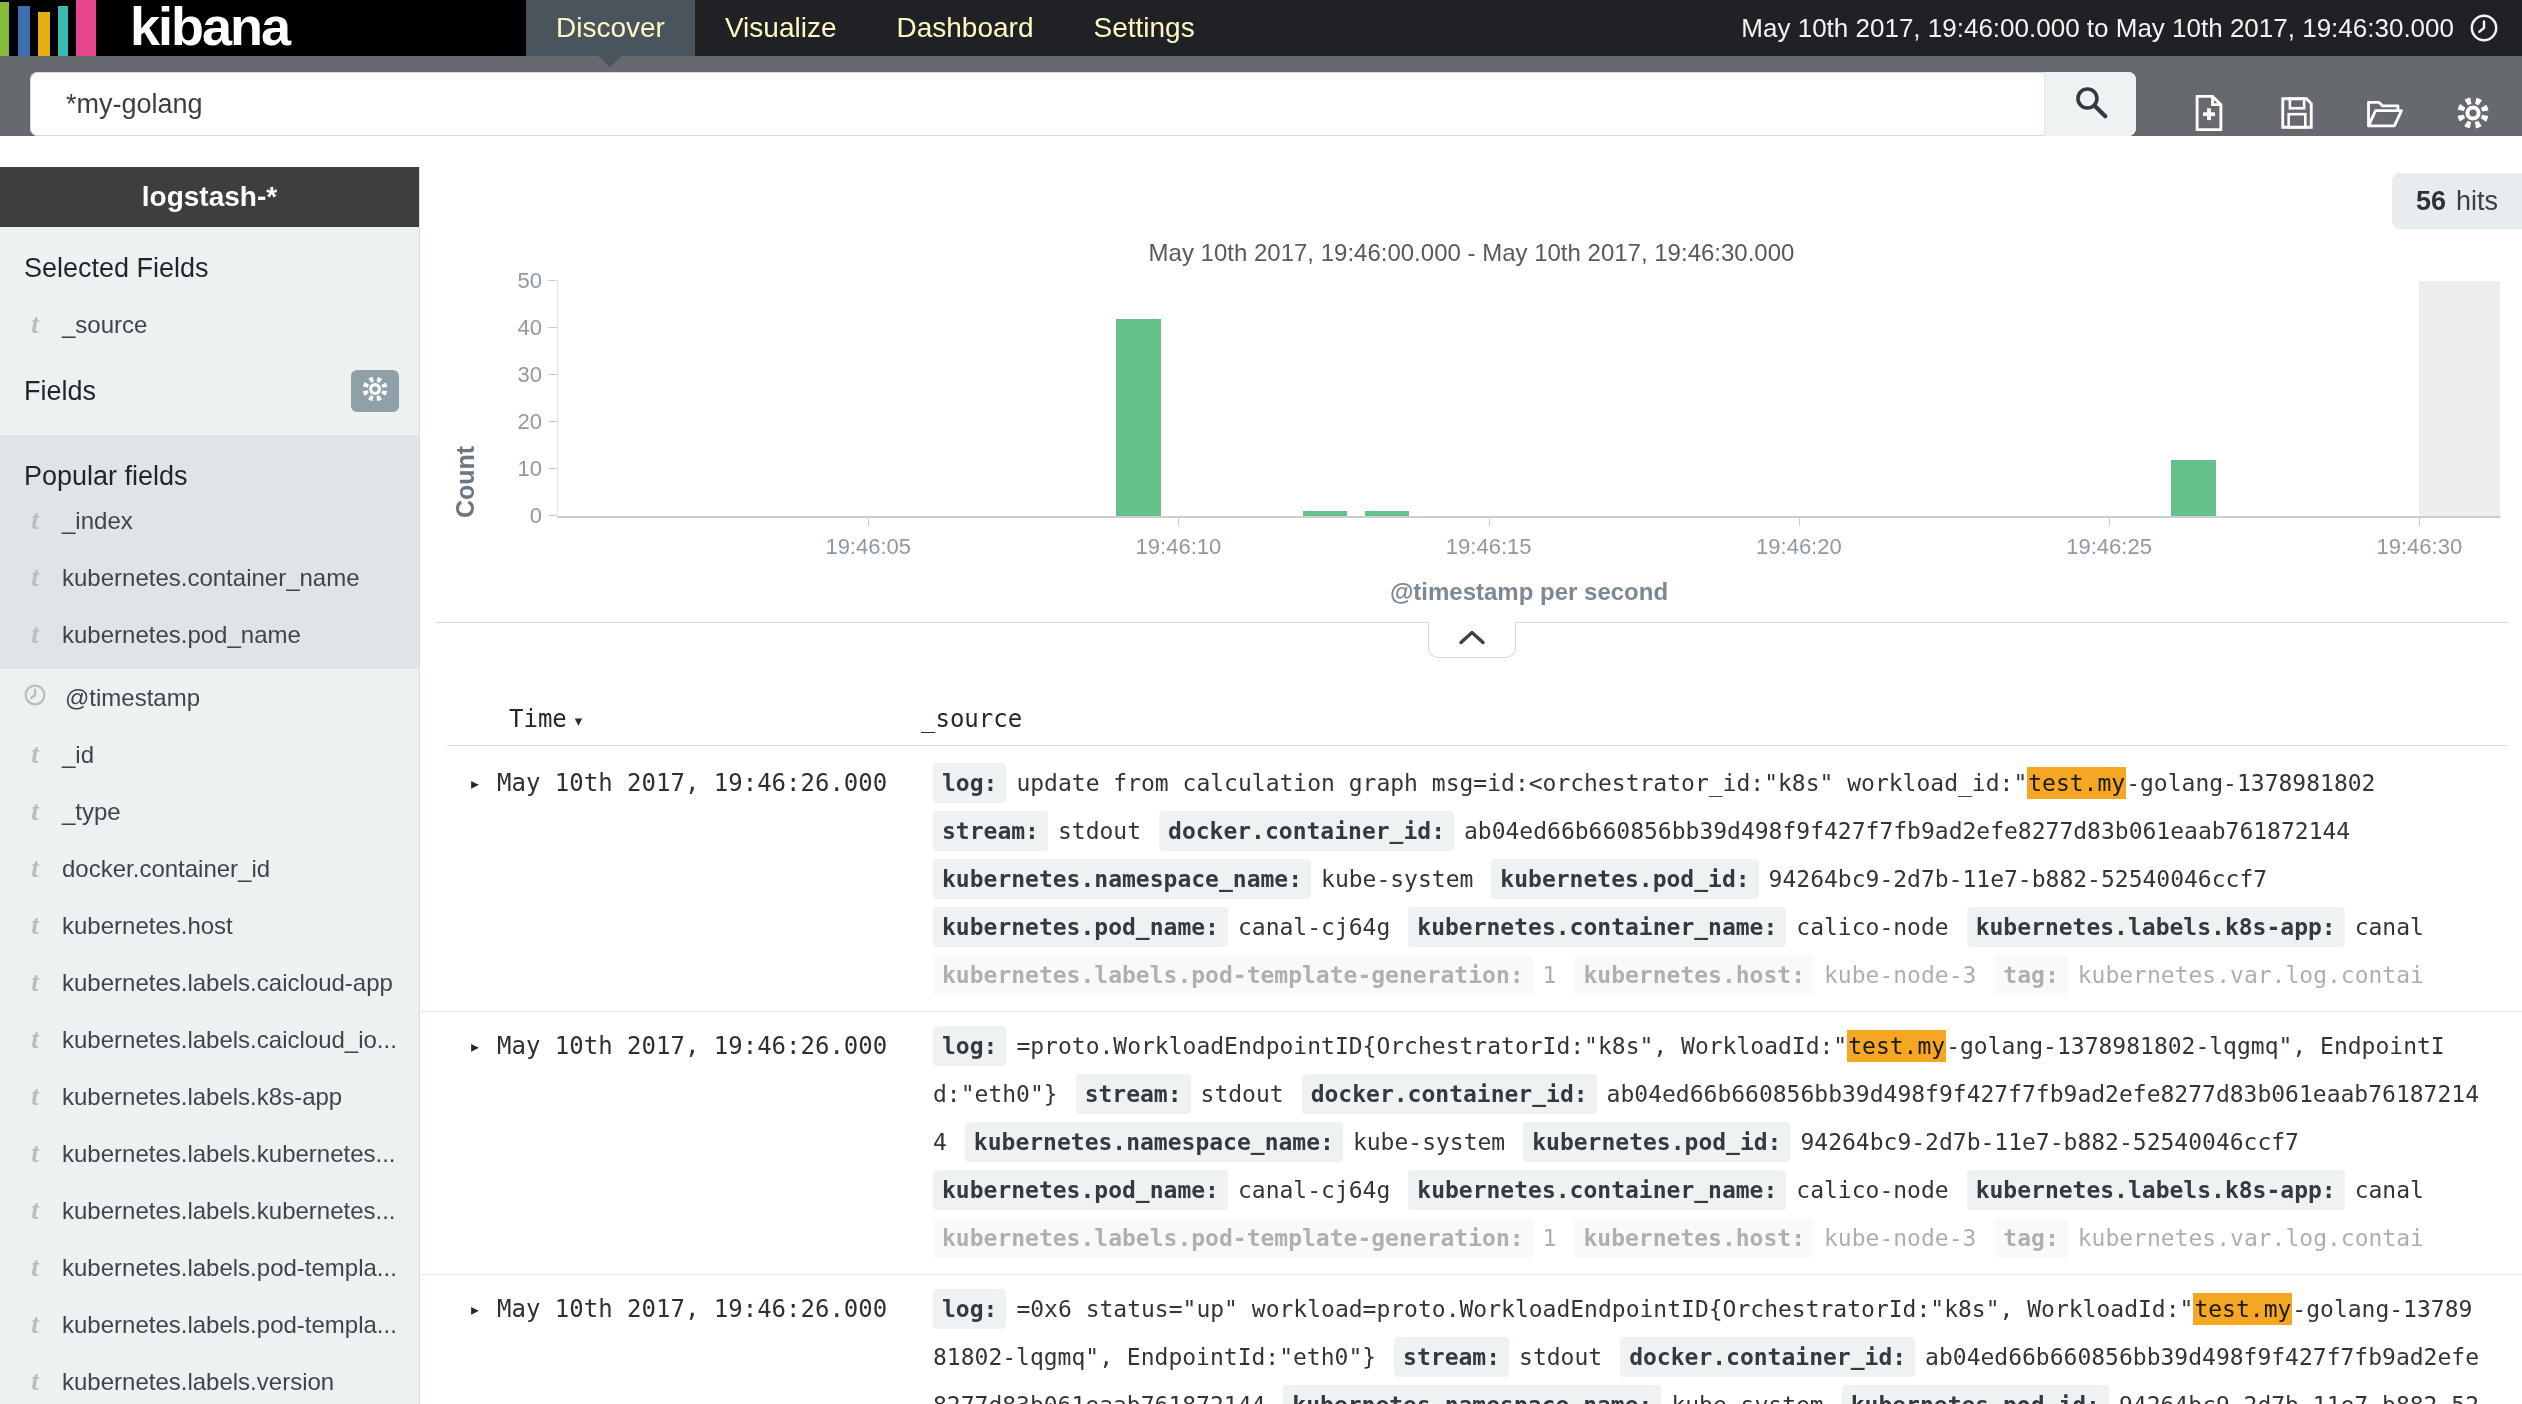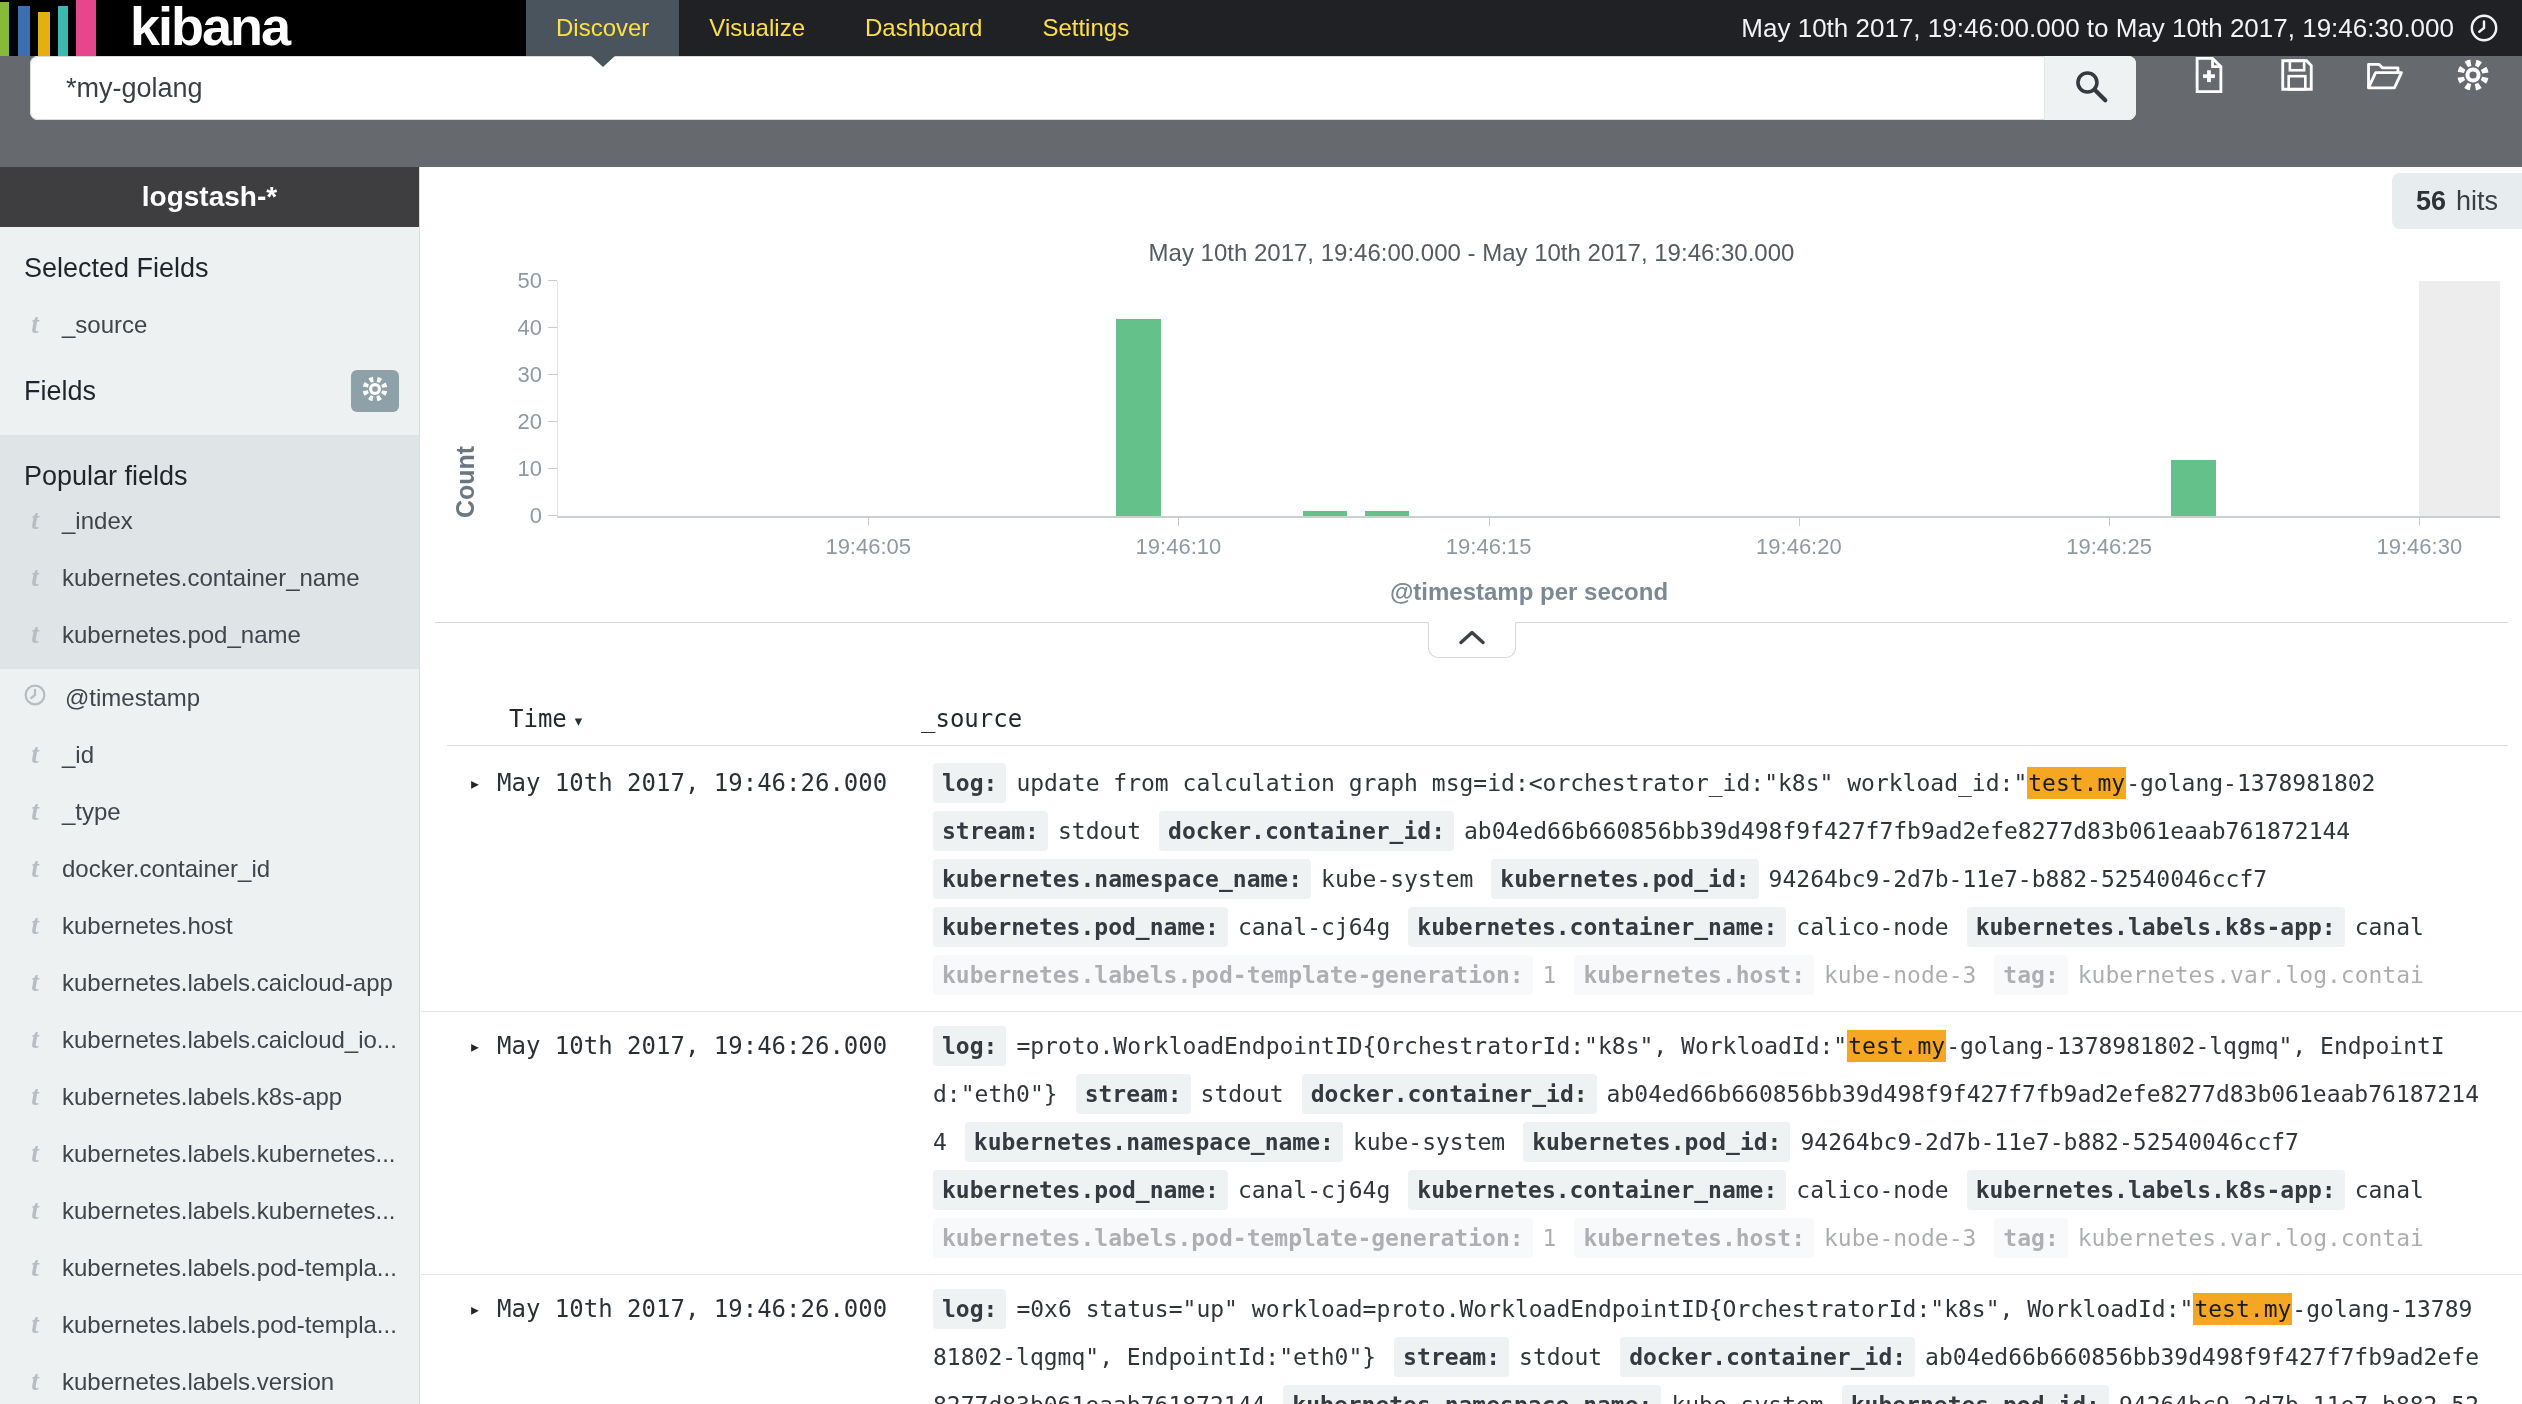--- a/index.html
+++ b/index.html
@@ -9,28 +9,28 @@
     background:#ffffff; font-family:"Liberation Sans", sans-serif;
   }
 
   
   .topnav { position:absolute; top:0; left:0; right:0; height:56px; background:#202124; display:flex; align-items:stretch; z-index:20; }
   .brandblock { width:526px; background:#000000; display:flex; align-items:center; flex:none; }
   .stripes { position:relative; width:102px; height:56px; flex:none; }
   .stripe { position:absolute; bottom:0; }
   .brand { color:#fff; font-size:54px; font-weight:bold; letter-spacing:-2px; margin-left:28px; margin-top:-4px; }
   .tabs { display:flex; align-items:stretch; }
-  .tab { padding:16px 30px; display:flex; align-items:center; color:#fde047; font-size:24px; position:relative; cursor:pointer; white-space:nowrap; }
+  .tab { padding:16px 30px; display:flex; align-items:center; color:#fef9c3; font-size:28px; position:relative; cursor:pointer; white-space:nowrap; }
   .tab.active { background:#4a545c; }
   .tab.active::after { content:""; position:absolute; left:50%; bottom:-11px; transform:translateX(-50%);
     border-left:13px solid transparent; border-right:13px solid transparent; border-top:12px solid #4a545c; z-index:30; }
   .nav-right { margin-left:auto; display:flex; align-items:center; gap:14px; padding-right:22px; color:#f2f3f4; font-size:26px; white-space:nowrap; }
 
   
-  .searchbar { position:absolute; top:56px; left:0; right:0; height:111px; background:#66696e; display:flex; align-items:flex-start; padding:0 28px 0 30px; }
+  .searchbar { position:absolute; top:56px; left:0; right:0; height:80px; background:#66696e; display:flex; align-items:flex-end; padding:0 28px 0 30px; }
   .searchpill { flex:1; height:64px; background:#fff; border-radius:8px; display:flex; overflow:hidden; box-shadow:inset 0 0 0 1px #d9dcdd; }
   input.query { flex:1; border:none; outline:none; font-size:27px; color:#3a3f44; padding:0 0 0 36px; font-family:"Liberation Sans",sans-serif; background:transparent; }
   .search-btn { width:92px; background:#eff2f2; border-left:1px solid #e3e7e8; display:flex; align-items:center; justify-content:center; cursor:pointer; }
   .bar-icons { display:flex; gap:46px; margin-left:52px; }
   .icon-btn { width:42px; height:42px; display:flex; align-items:center; justify-content:center; cursor:pointer; }
 
   
   .sidebar { position:absolute; top:167px; left:0; width:420px; bottom:0; background:#eef1f1; border-right:1px solid #d9dddf; overflow:hidden; }
   .sb-header { height:60px; background:#3e3e40; color:#fff; font-size:28px; font-weight:bold; display:flex; align-items:center; justify-content:center; cursor:pointer; }
   .sb-section-title { font-size:27px; color:#1f262b; margin:26px 0 0 24px; font-weight:500; }

